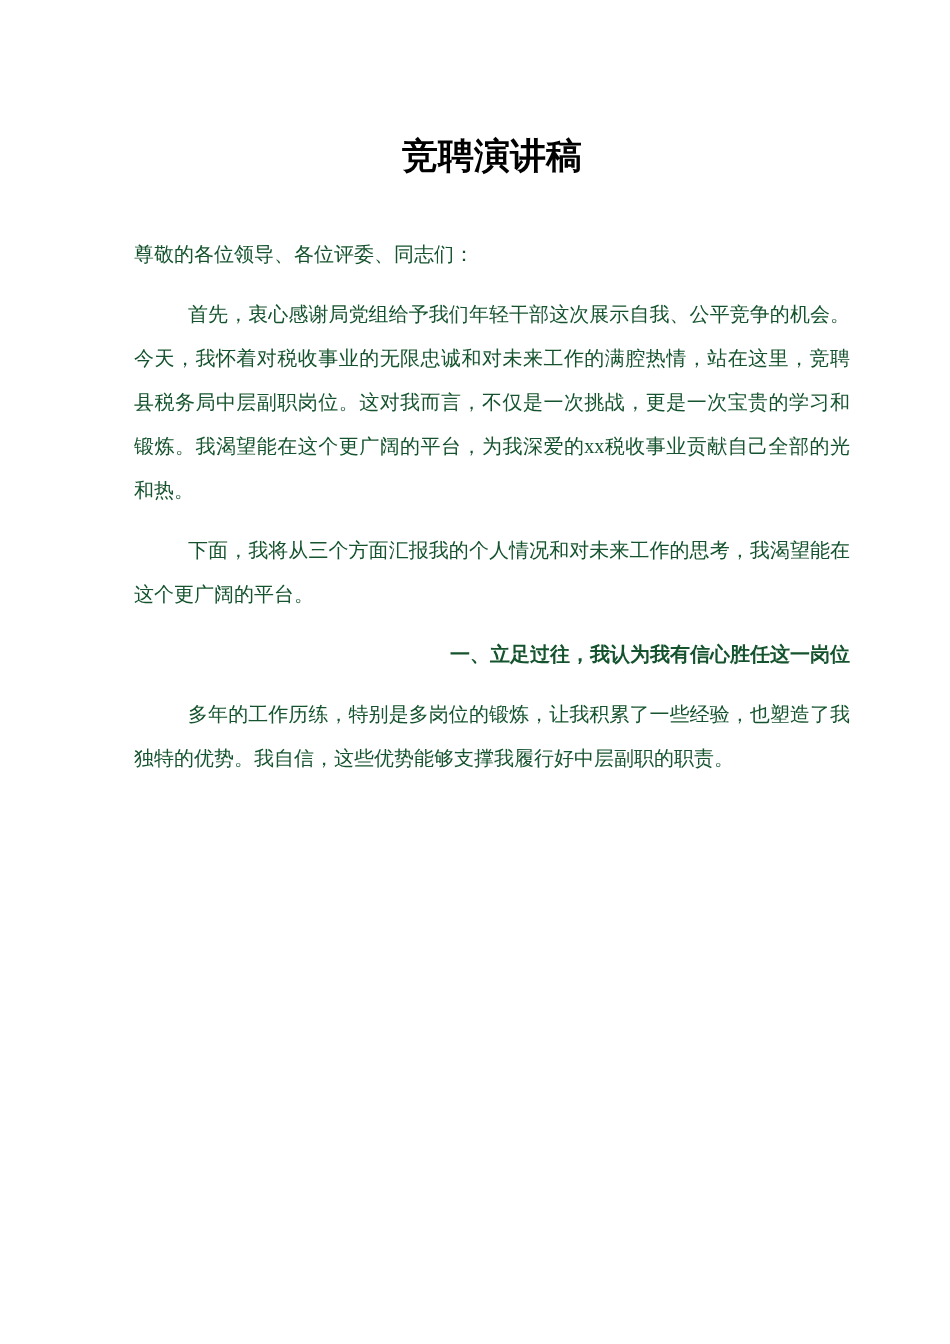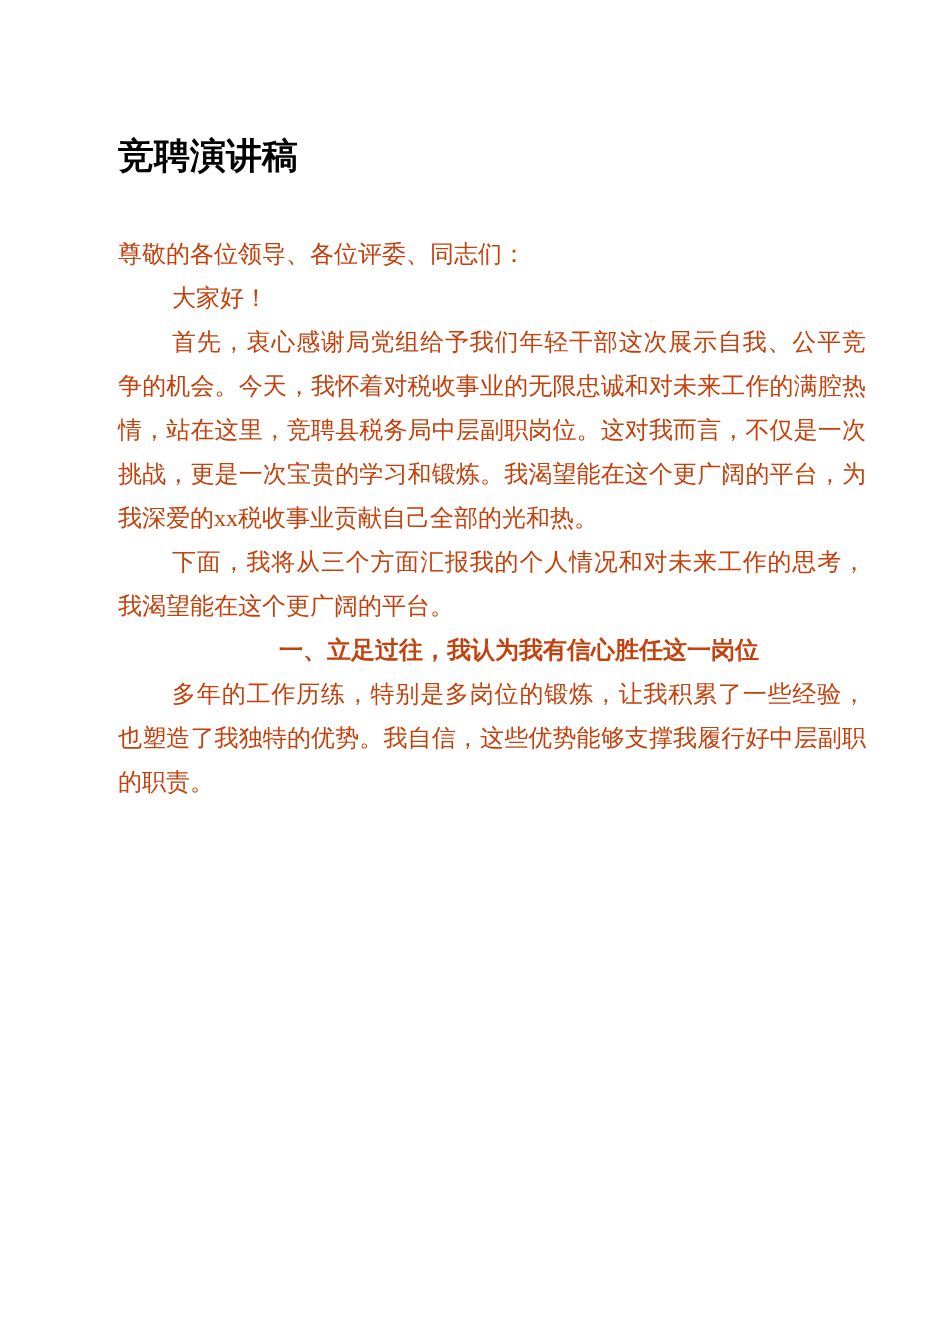--- a/index.html
+++ b/index.html
@@ -17,49 +17,49 @@
     overflow: hidden;
     color: #000000;
     font-family: "Liberation Serif", "DejaVu Serif", serif;
   }
   .doc-title {
     margin: 0 0 52px 0;
     font-family: "Liberation Serif", "DejaVu Serif", serif;
     font-weight: bold;
     font-size: 36px;
     line-height: 48px;
+    text-align: center;
     color: #000000;
   }
   .para {
-    margin: 0;
-    font-size: 24px;
+    margin: 16px;
+    font-size: 20px;
     line-height: 44px;
     text-align: justify;
     text-justify: inter-character;
     word-break: break-all;
-    color: #c2410c;
+    color: #14532d;
   }
   .indent {
     text-indent: 54px; 
   }
   .heading {
     font-family: "Liberation Sans", "DejaVu Sans", sans-serif;
     font-weight: bold;
-    text-align: center;
+    text-align: right;
   }
 </style>
 </head>
 <body>
 
 <div class="page">
   <h1 class="doc-title">竞聘演讲稿</h1>
 
   <p class="para">尊敬的各位领导、各位评委、同志们：</p>
 
-  <p class="para indent">大家好！</p>
 
   <p class="para indent">首先，衷心感谢局党组给予我们年轻干部这次展示自我、公平竞争的机会。今天，我怀着对税收事业的无限忠诚和对未来工作的满腔热情，站在这里，竞聘县税务局中层副职岗位。这对我而言，不仅是一次挑战，更是一次宝贵的学习和锻炼。我渴望能在这个更广阔的平台，为我深爱的xx税收事业贡献自己全部的光和热。</p>
 
 
   <p class="para indent">下面，我将从三个方面汇报我的个人情况和对未来工作的思考，我渴望能在这个更广阔的平台。</p>
 
   <p class="para indent heading">一、立足过往，我认为我有信心胜任这一岗位</p>
 
   <p class="para indent">多年的工作历练，特别是多岗位的锻炼，让我积累了一些经验，也塑造了我独特的优势。我自信，这些优势能够支撑我履行好中层副职的职责。</p>
 </div>

